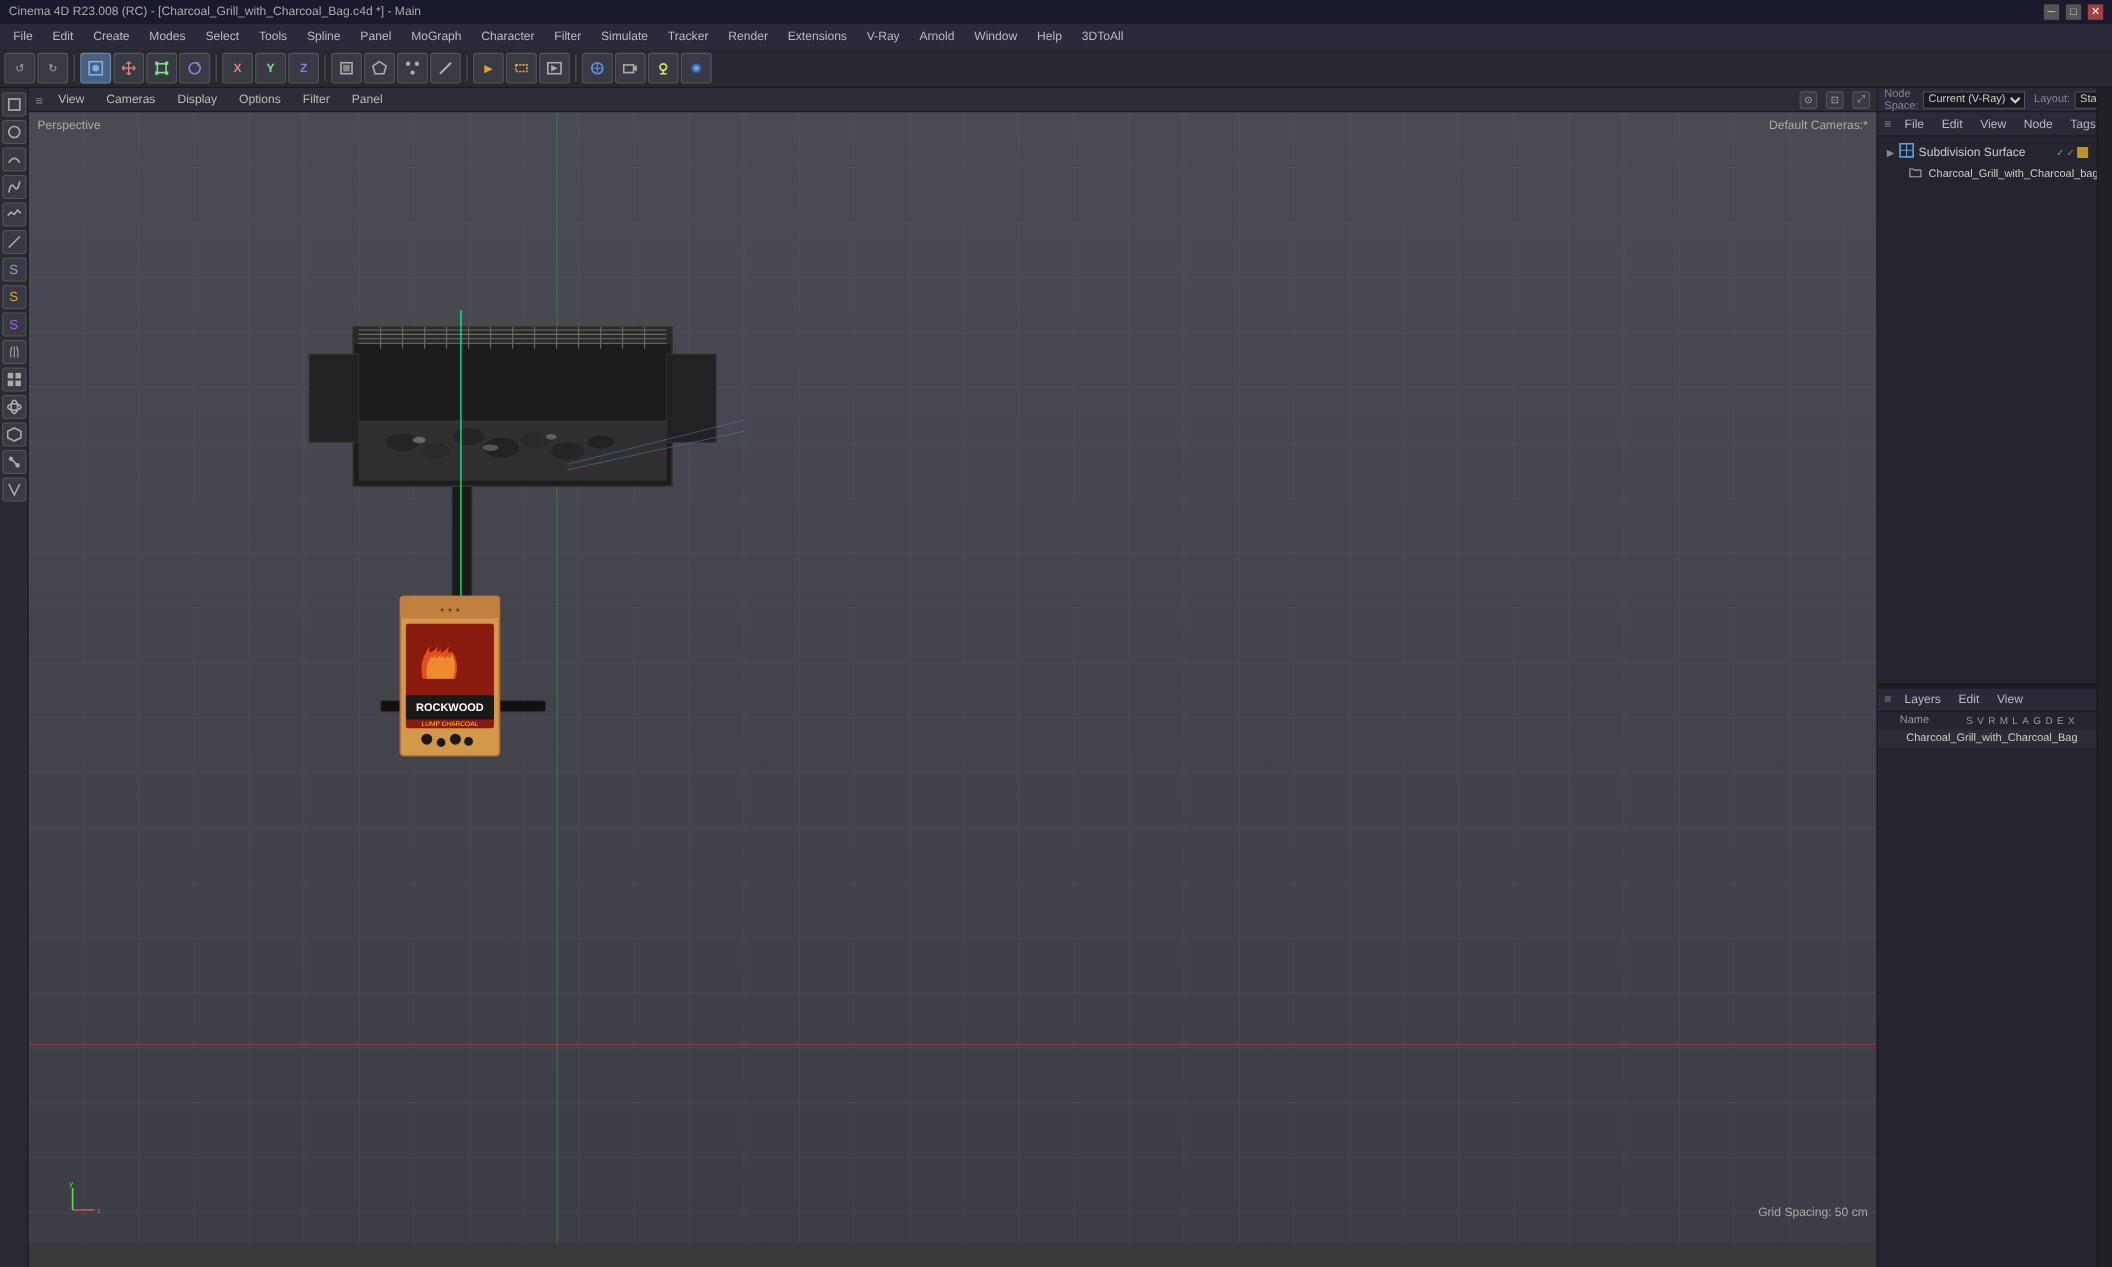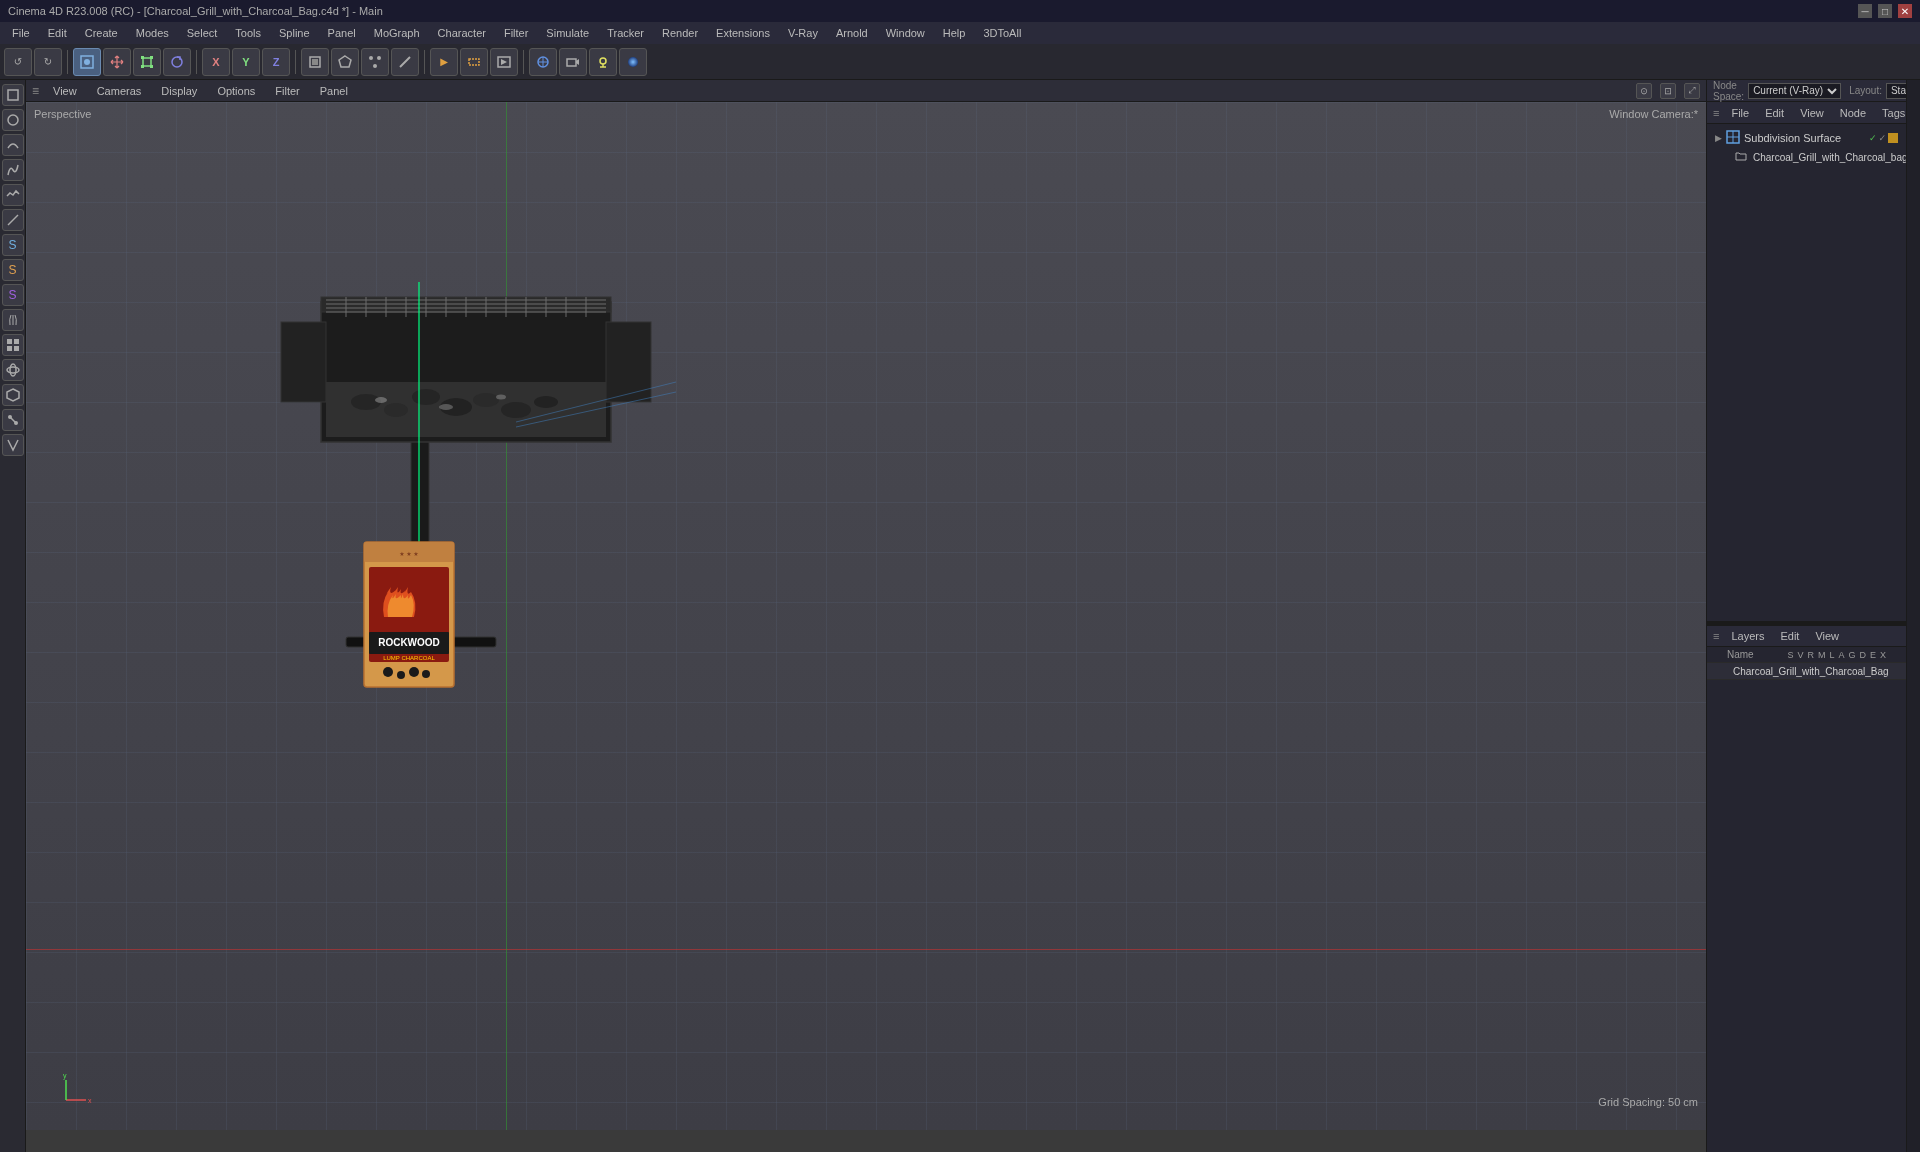--- a/index.html
+++ b/index.html
@@ -389,21 +389,21 @@
     </div>
 
     <div id="viewport">
       <div id="viewport-bg"></div>
       <div id="grid-overlay"></div>
 
       <div class="axis-x"></div>
       <div class="axis-z"></div>
 
       <div id="perspective-label">Perspective</div>
-      <div id="camera-label">Window Camera:*</div>
+      <div id="camera-label">Default Cameras:*</div>
       <div id="grid-spacing">Grid Spacing: 50 cm</div>
 
       <div id="model-area">
         <svg class="model-svg" width="500" height="560" viewBox="0 0 500 560">
 
           <rect x="185" y="250" width="18" height="220" fill="#1a1a1a" stroke="#333" stroke-width="1"></rect>
 
           <rect x="120" y="455" width="150" height="10" rx="2" fill="#111" stroke="#333" stroke-width="1"></rect>
           <rect x="155" y="450" width="8" height="20" fill="#1a1a1a"></rect>
           <rect x="220" y="450" width="8" height="20" fill="#1a1a1a"></rect>

